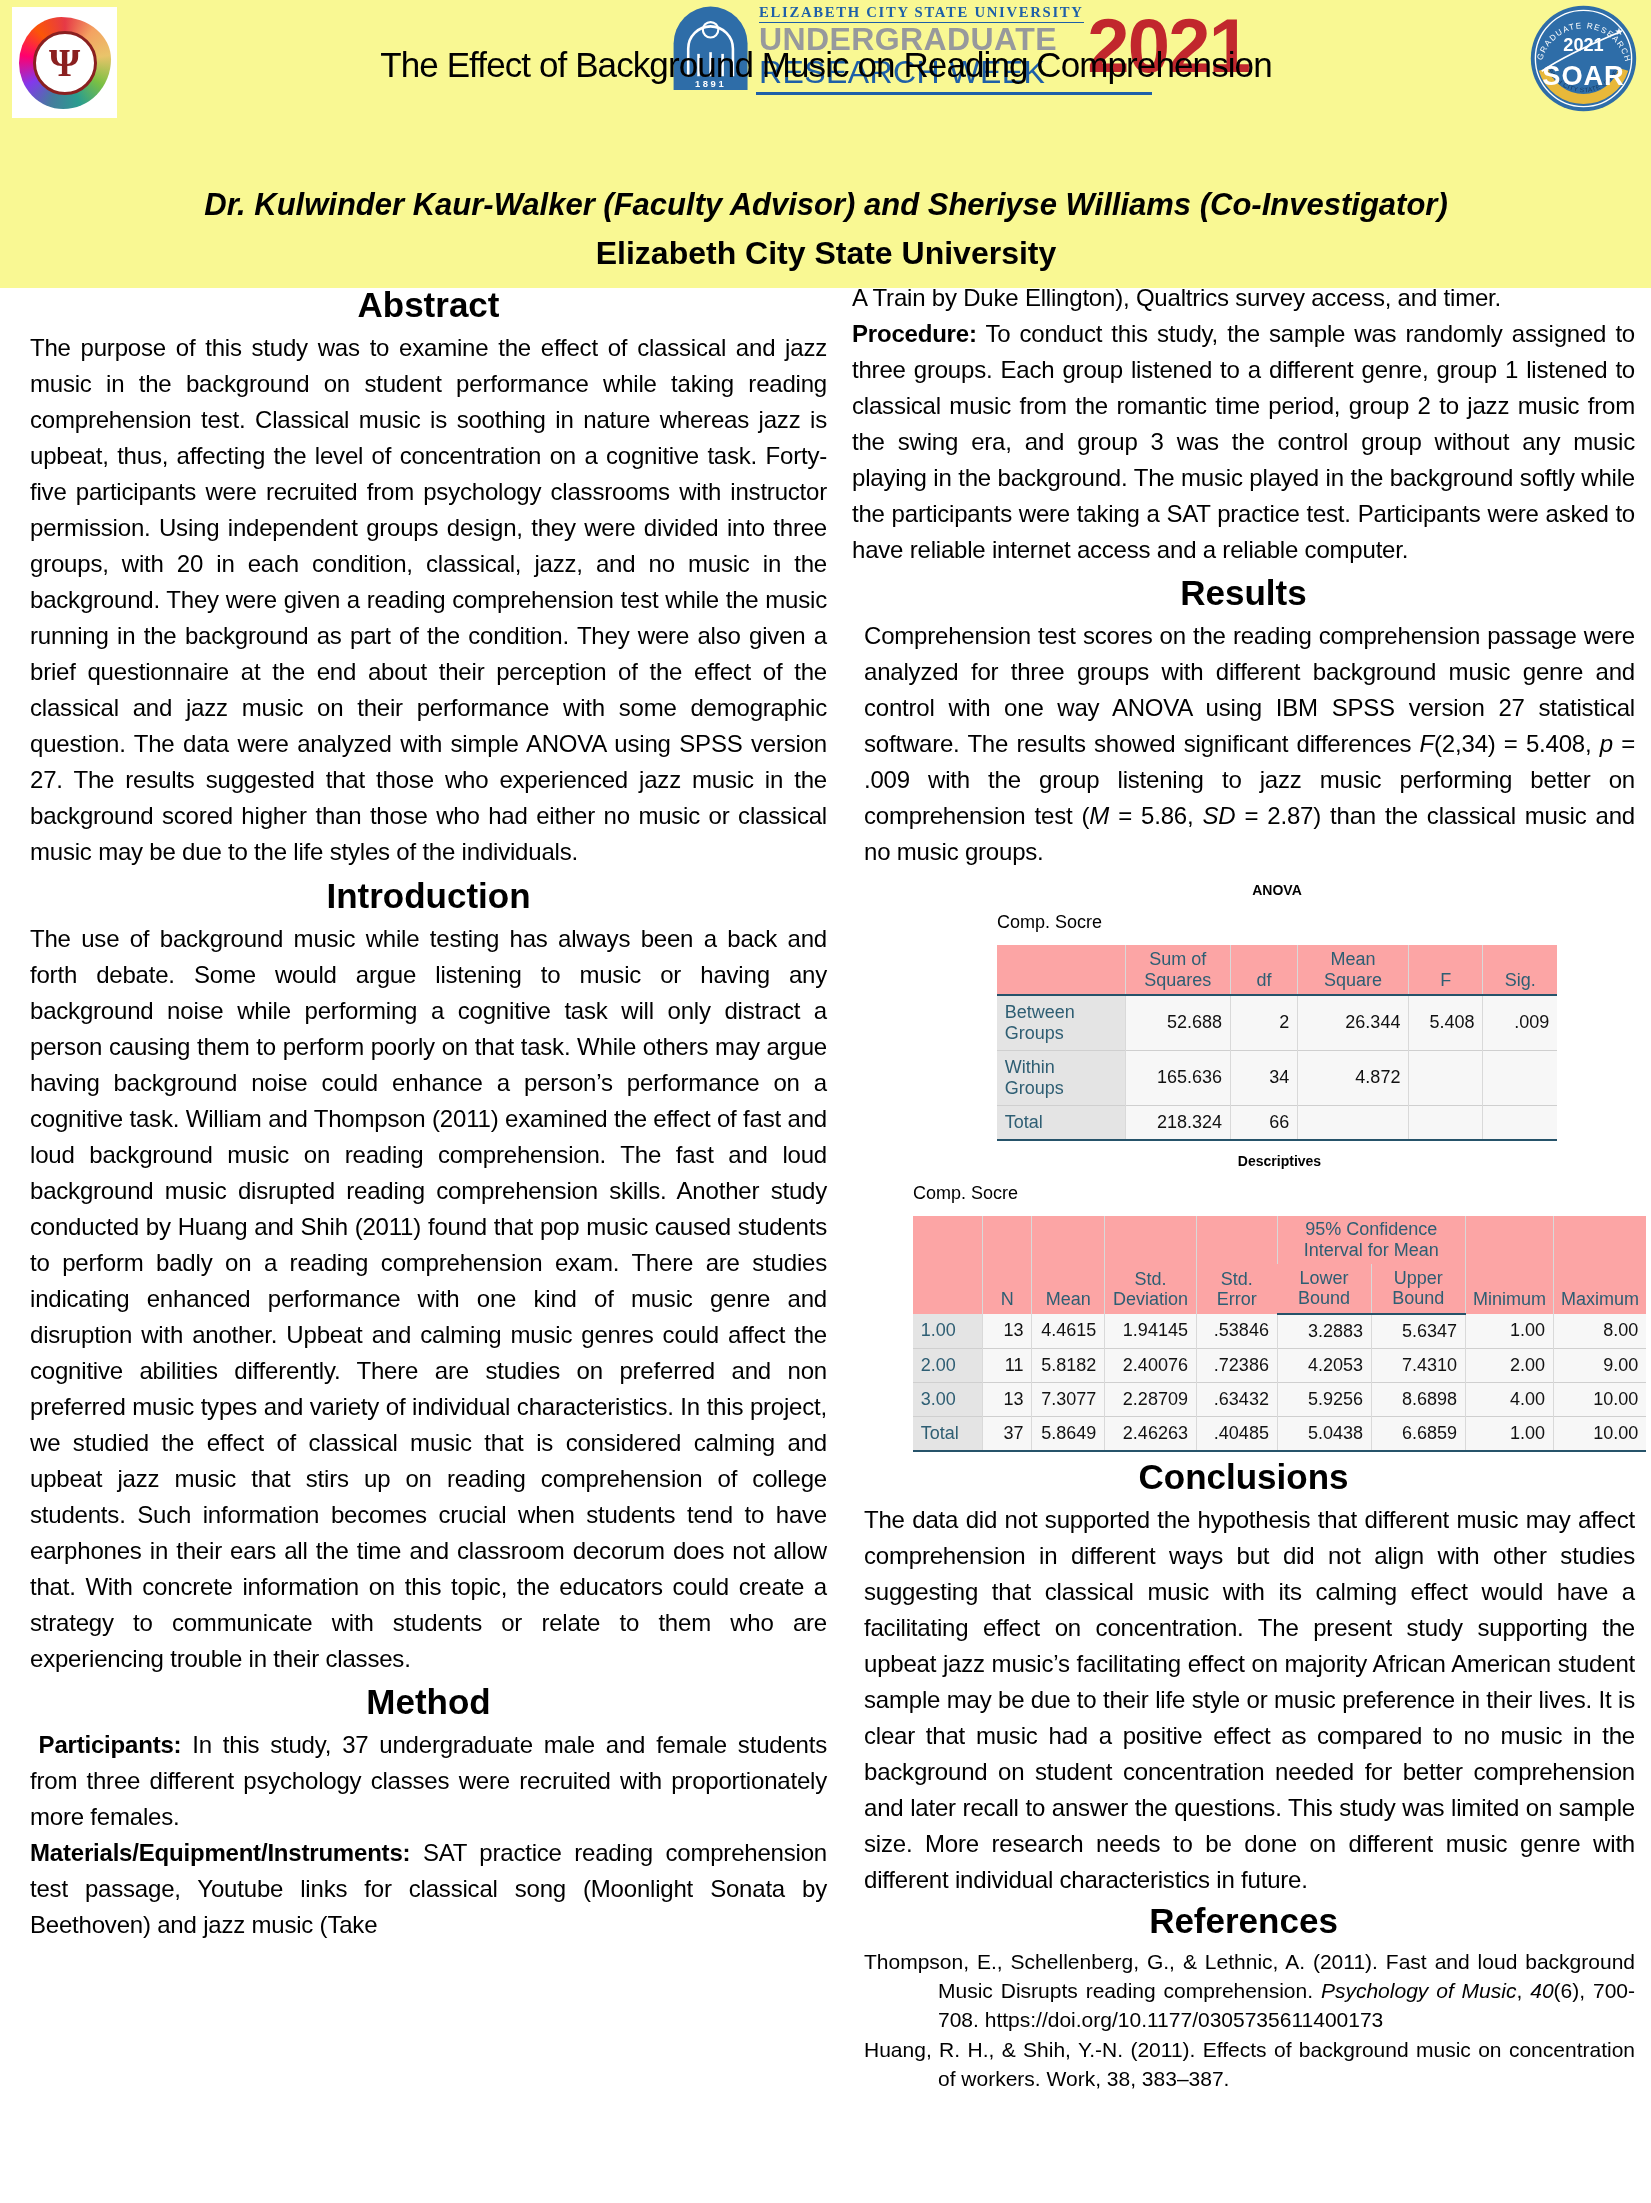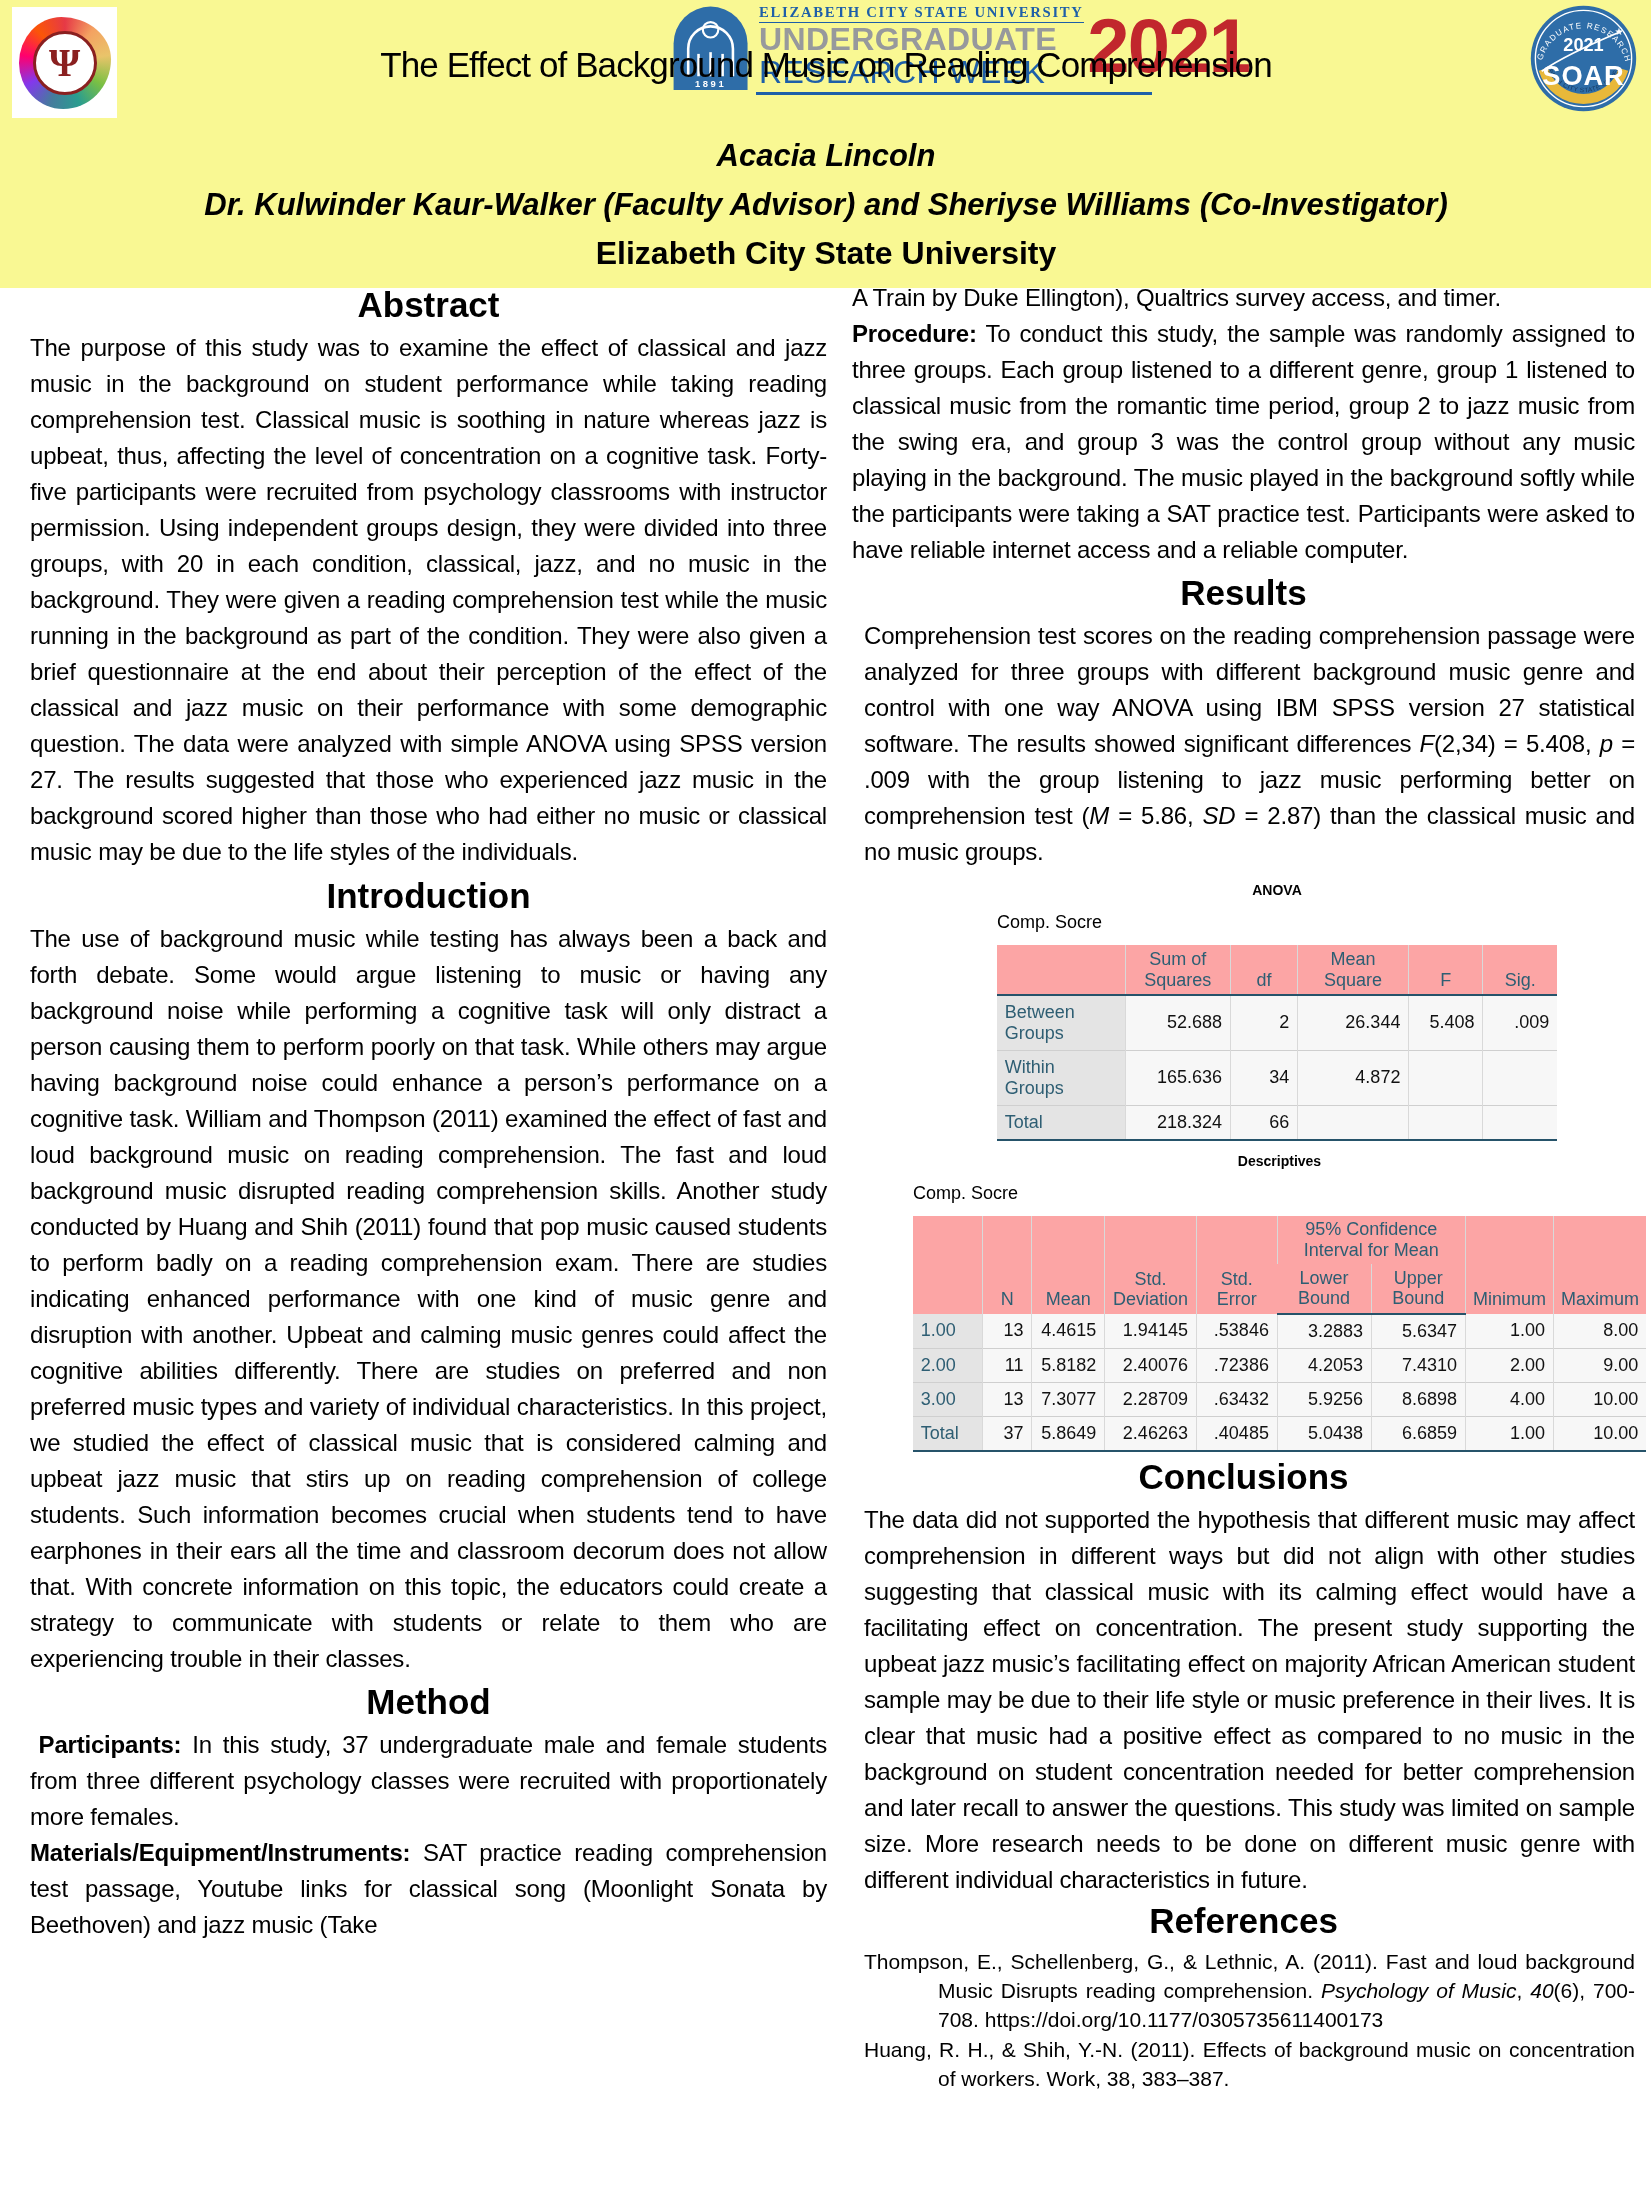--- a/index.html
+++ b/index.html
@@ -121,21 +121,20 @@
       <text font-size="7" fill="#17375E" letter-spacing="0.5">
         <textPath href="#soarBottomArc" startOffset="50%" text-anchor="middle">ELIZABETH CITY STATE UNIVERSITY</textPath>
       </text>
       <path d="M 14,74 C 40,56 78,40 102,30" fill="none" stroke="#ffffff" stroke-width="2"></path>
       <text x="60" y="52" text-anchor="middle" font-size="20" font-weight="bold" fill="#ffffff">2021</text>
       <text x="60" y="89" text-anchor="middle" font-size="30" font-weight="bold" letter-spacing="1" fill="#ffffff">SOAR</text>
       <text x="99" y="34" text-anchor="middle" font-size="11" fill="#ffffff">★</text>
     </svg>
 
     <div class="header-title">The Effect of Background Music on Reading Comprehension</div>
-    <div class="header-author">Acacia Lincoln</div>
     <div class="header-advisors">Dr. Kulwinder Kaur-Walker (Faculty Advisor) and Sheriyse Williams (Co-Investigator)</div>
     <div class="header-university">Elizabeth City State University</div>
   </div>
 
   <div class="col col-left">
 
     <div class="sec-heading">Abstract</div>
     <p class="body-text">The purpose of this study was to examine the effect of classical and jazz music in the background on student performance while taking reading comprehension test. Classical music is soothing in nature whereas jazz is upbeat, thus, affecting the level of concentration on a cognitive task. Forty-five participants were recruited from psychology classrooms with instructor permission.  Using independent groups design, they were divided into three groups, with 20 in each condition, classical, jazz, and no music in the background. They were given a reading comprehension test while the music running in the background as part of the condition. They were also given a brief questionnaire at the end about their perception of the effect of the classical and jazz music on their performance with some demographic question. The data were analyzed with simple ANOVA using SPSS version 27. The results suggested that those who experienced jazz music in the background scored higher than those who had either no music or classical music may be due to the life styles of the individuals.</p>
 
     <div class="sec-heading">Introduction</div>

